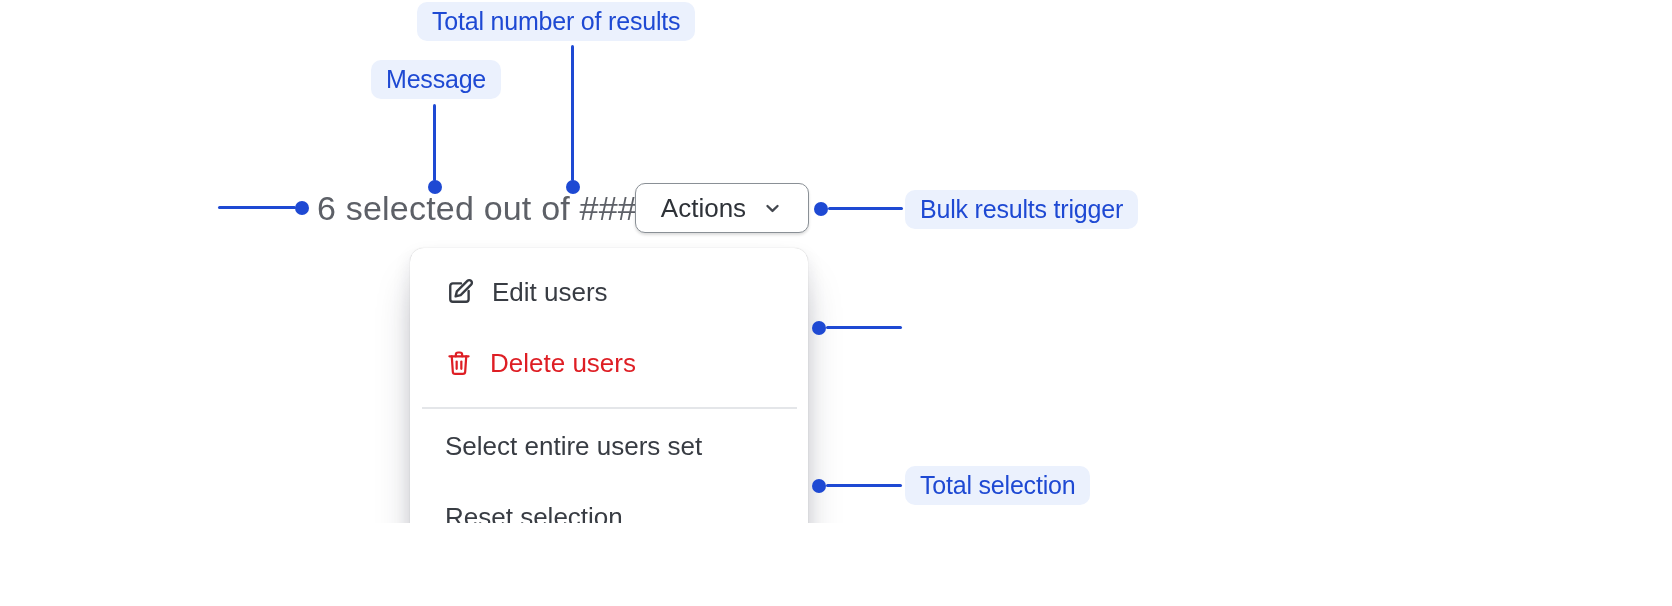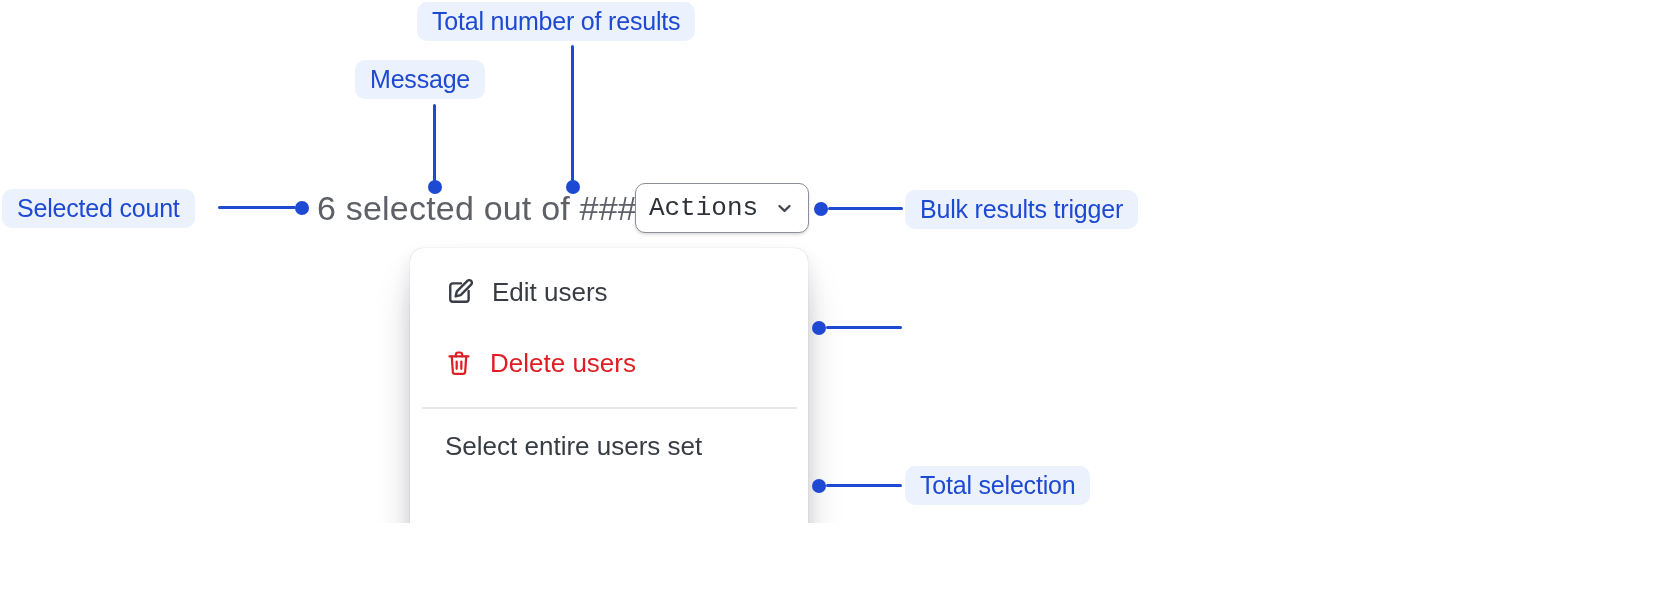--- a/index.html
+++ b/index.html
@@ -17,21 +17,21 @@
   .hline{position:absolute;height:3px;background:var(--annotation-blue,#1e49d3);border-radius:2px;}
   .vline{position:absolute;width:3px;background:var(--annotation-blue,#1e49d3);border-radius:2px;}
   .dot{position:absolute;width:14px;height:14px;border-radius:50%;background:var(--annotation-blue,#1e49d3);}
 
   
   .message{position:absolute;left:317px;top:192px;font-size:34px;line-height:33px;color:var(--message-text,#5d6067);letter-spacing:0.2px;white-space:nowrap;}
   .actions-btn{
     position:absolute;left:635px;top:183px;width:174px;height:50px;box-sizing:border-box;
     background:#ffffff;border:1.5px solid var(--button-border,#8a9096);border-radius:10px;
     display:flex;align-items:center;justify-content:center;gap:16px;
-    font-family:Liberation Mono, monospace;font-size:26px;font-weight:500;color:var(--button-text,#2e3238);
+    font-family:Liberation Sans, sans-serif;font-size:26px;font-weight:500;color:var(--button-text,#2e3238);
     cursor:pointer;box-shadow:0 2px 3px rgba(0,0,0,0.14);padding:0;
   }
   .actions-btn .chev{display:flex;color:#43474e;}
 
   
   .menu{
     position:absolute;left:410px;top:248px;width:398px;height:314px;background:#ffffff;border-radius:14px;
     box-shadow:0 30px 40px -8px rgba(30,34,55,0.28),0 8px 18px rgba(30,34,55,0.10),0 0 1px rgba(0,0,0,0.25);
   }
   .menu-item{
@@ -45,25 +45,24 @@
 </style>
 </head>
 <body>
 
 <div class="stage">
 
   <div class="pill" style="left:417px;top:2px">Total number of results</div>
   <div class="vline" style="left:571px;top:45px;height:136px"></div>
   <div class="dot" style="left:566px;top:180px"></div>
 
-  <div class="pill" style="left:355px;top:60px">Message</div>
+  <div class="pill" style="left:371px;top:60px">Message</div>
   <div class="vline" style="left:433px;top:104px;height:77px"></div>
   <div class="dot" style="left:428px;top:180px"></div>
 
-  <div class="pill" style="left:2px;top:189px">Selected count</div>
   <div class="hline" style="left:218px;top:206px;width:78px"></div>
   <div class="dot" style="left:295px;top:201px"></div>
 
   <div class="message">6 selected out of ###</div>
 
   <button class="actions-btn">
     <span>Actions</span>
     <span class="chev">
       <svg width="21" height="21" viewBox="0 0 20 20" fill="none" stroke="currentColor" stroke-width="2.2" stroke-linecap="round" stroke-linejoin="round">
           <path d="M5.2 7.6l4.8 4.7 4.8-4.7"></path>
@@ -98,20 +97,23 @@
       </span>
       <span>Edit users</span>
     </div>
 
     <div class="menu-divider"></div>
 
     <div class="menu-item" style="top:164px">
       <span>Select entire users set</span>
     </div>
 
+    <div class="menu-item" style="top:235px">
+      <span>Reset selection</span>
+    </div>
   </div>
 
   <div class="dot" style="left:812px;top:321px"></div>
   <div class="hline" style="left:826px;top:326px;width:76px"></div>
 
   <div class="dot" style="left:812px;top:479px"></div>
   <div class="hline" style="left:826px;top:484px;width:76px"></div>
   <div class="pill" style="left:905px;top:466px">Total selection</div>
 
 </div>

